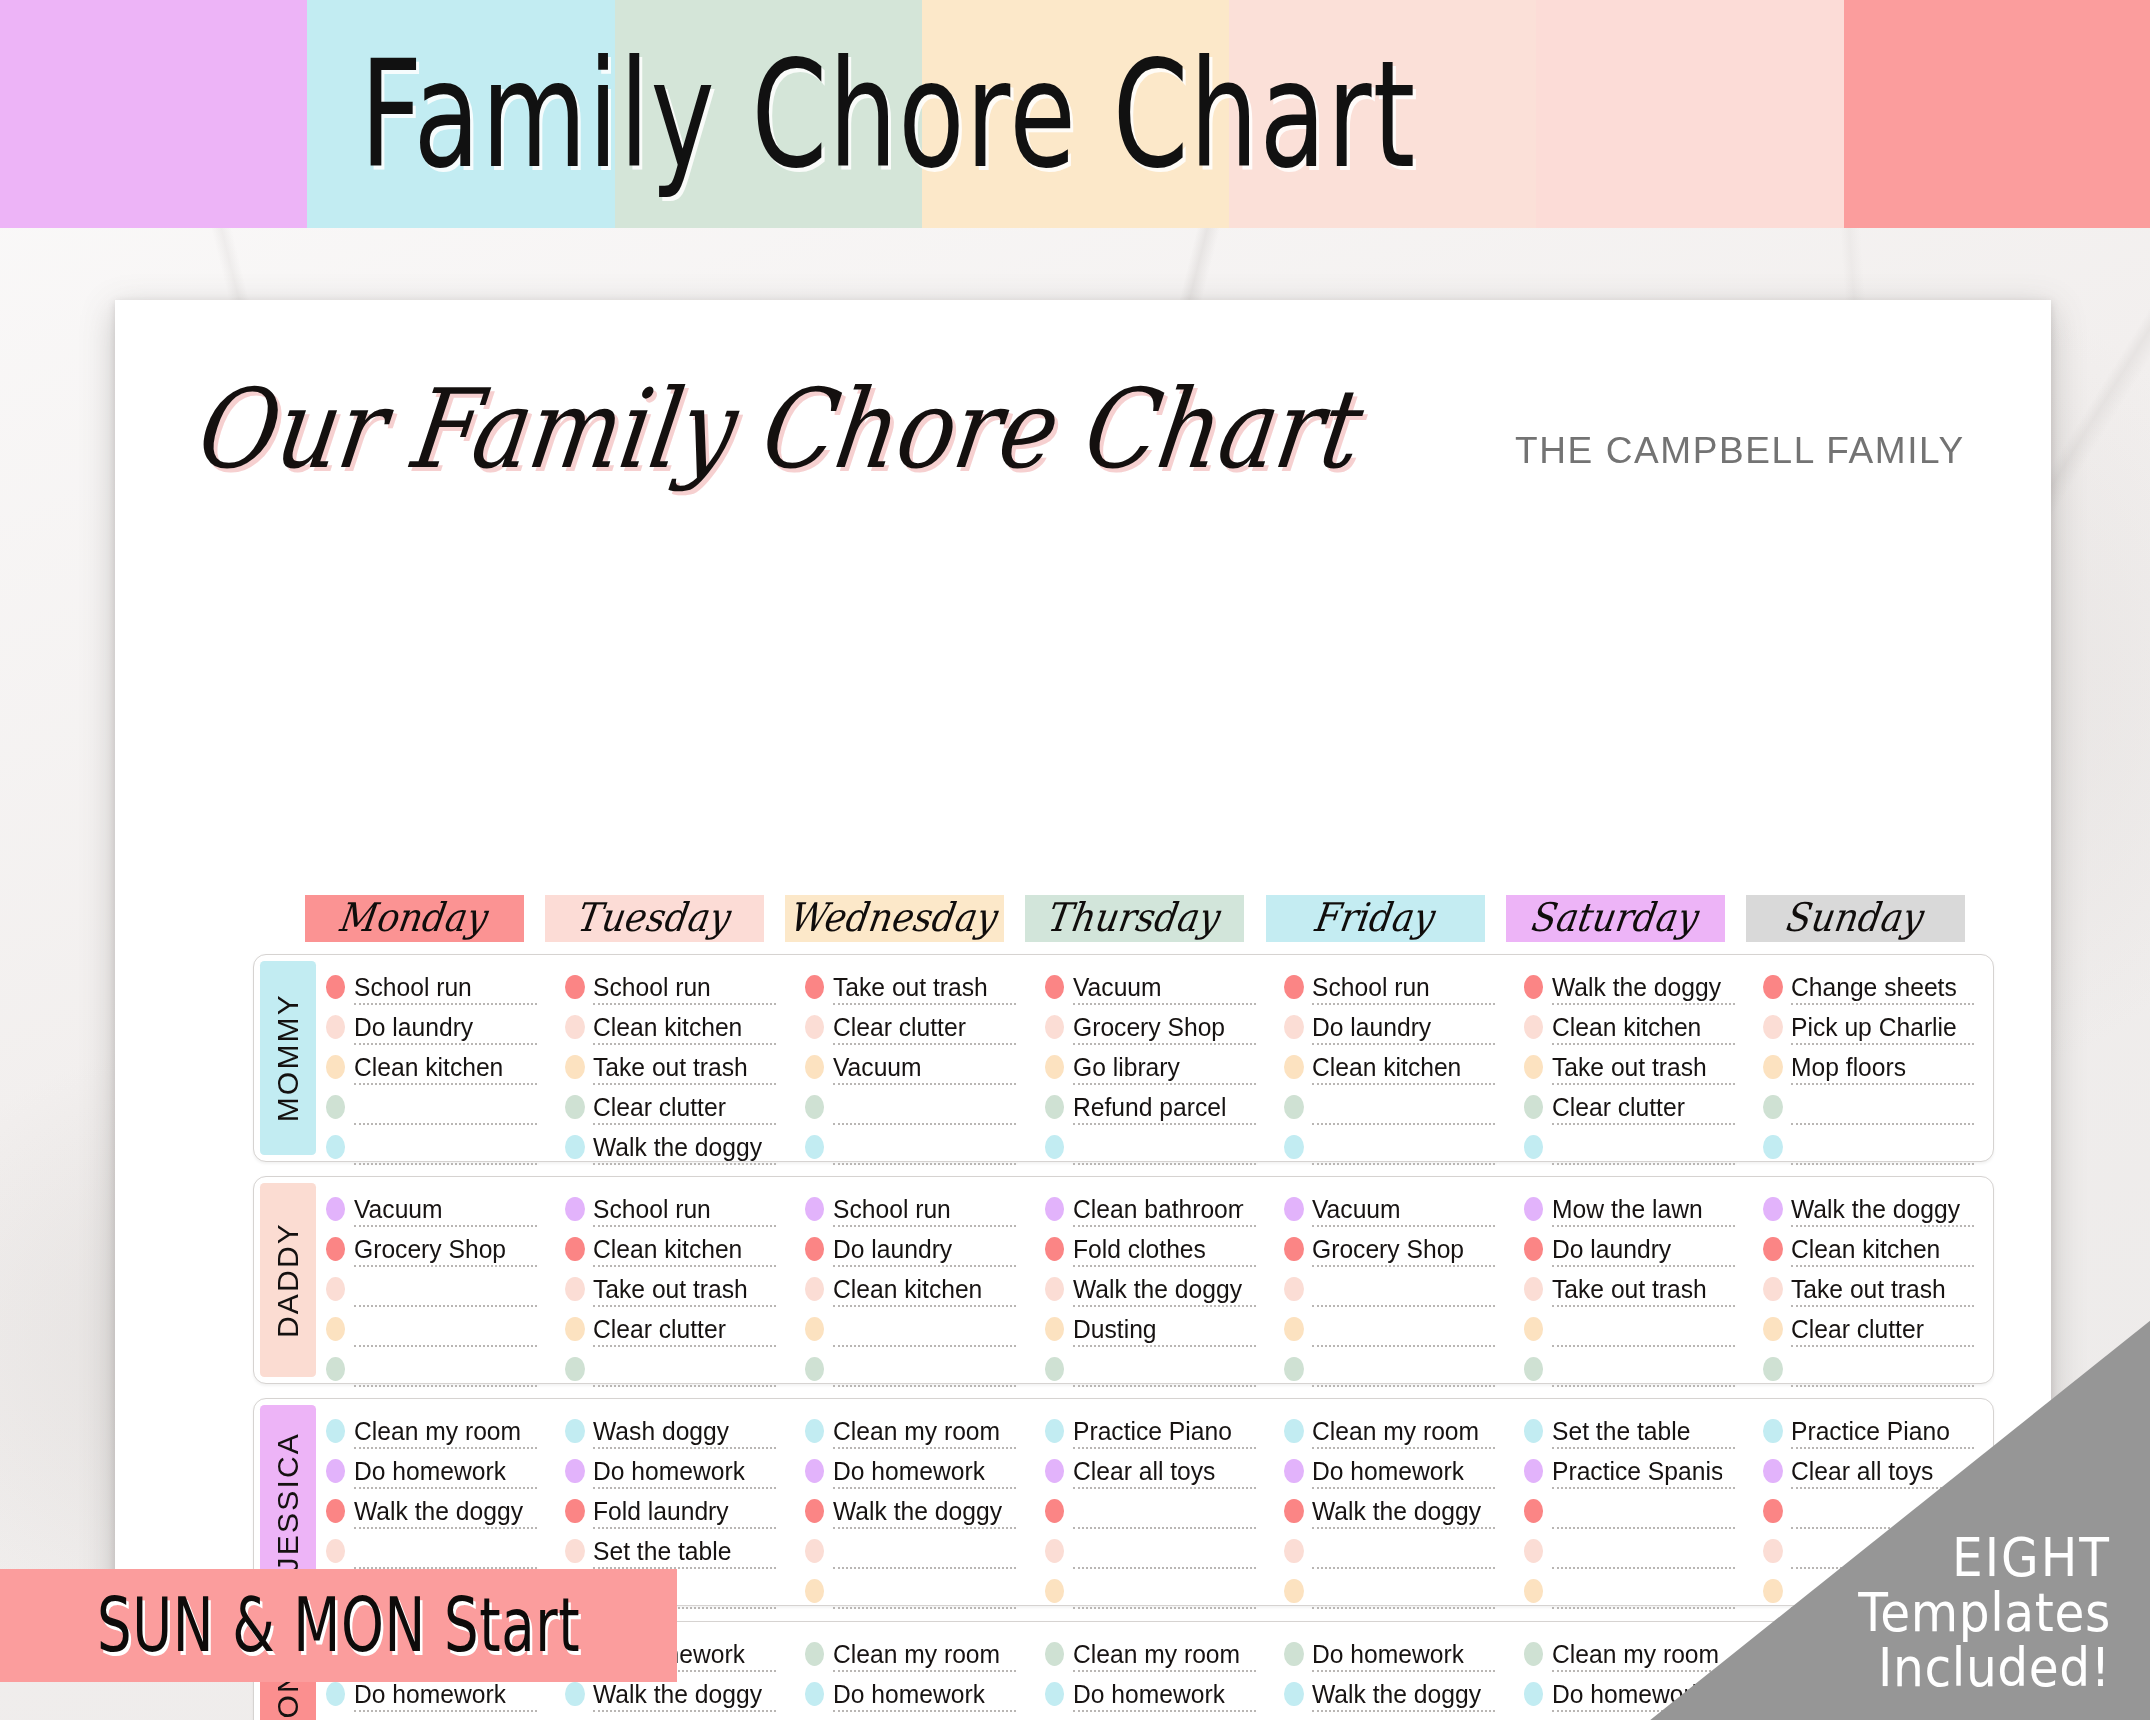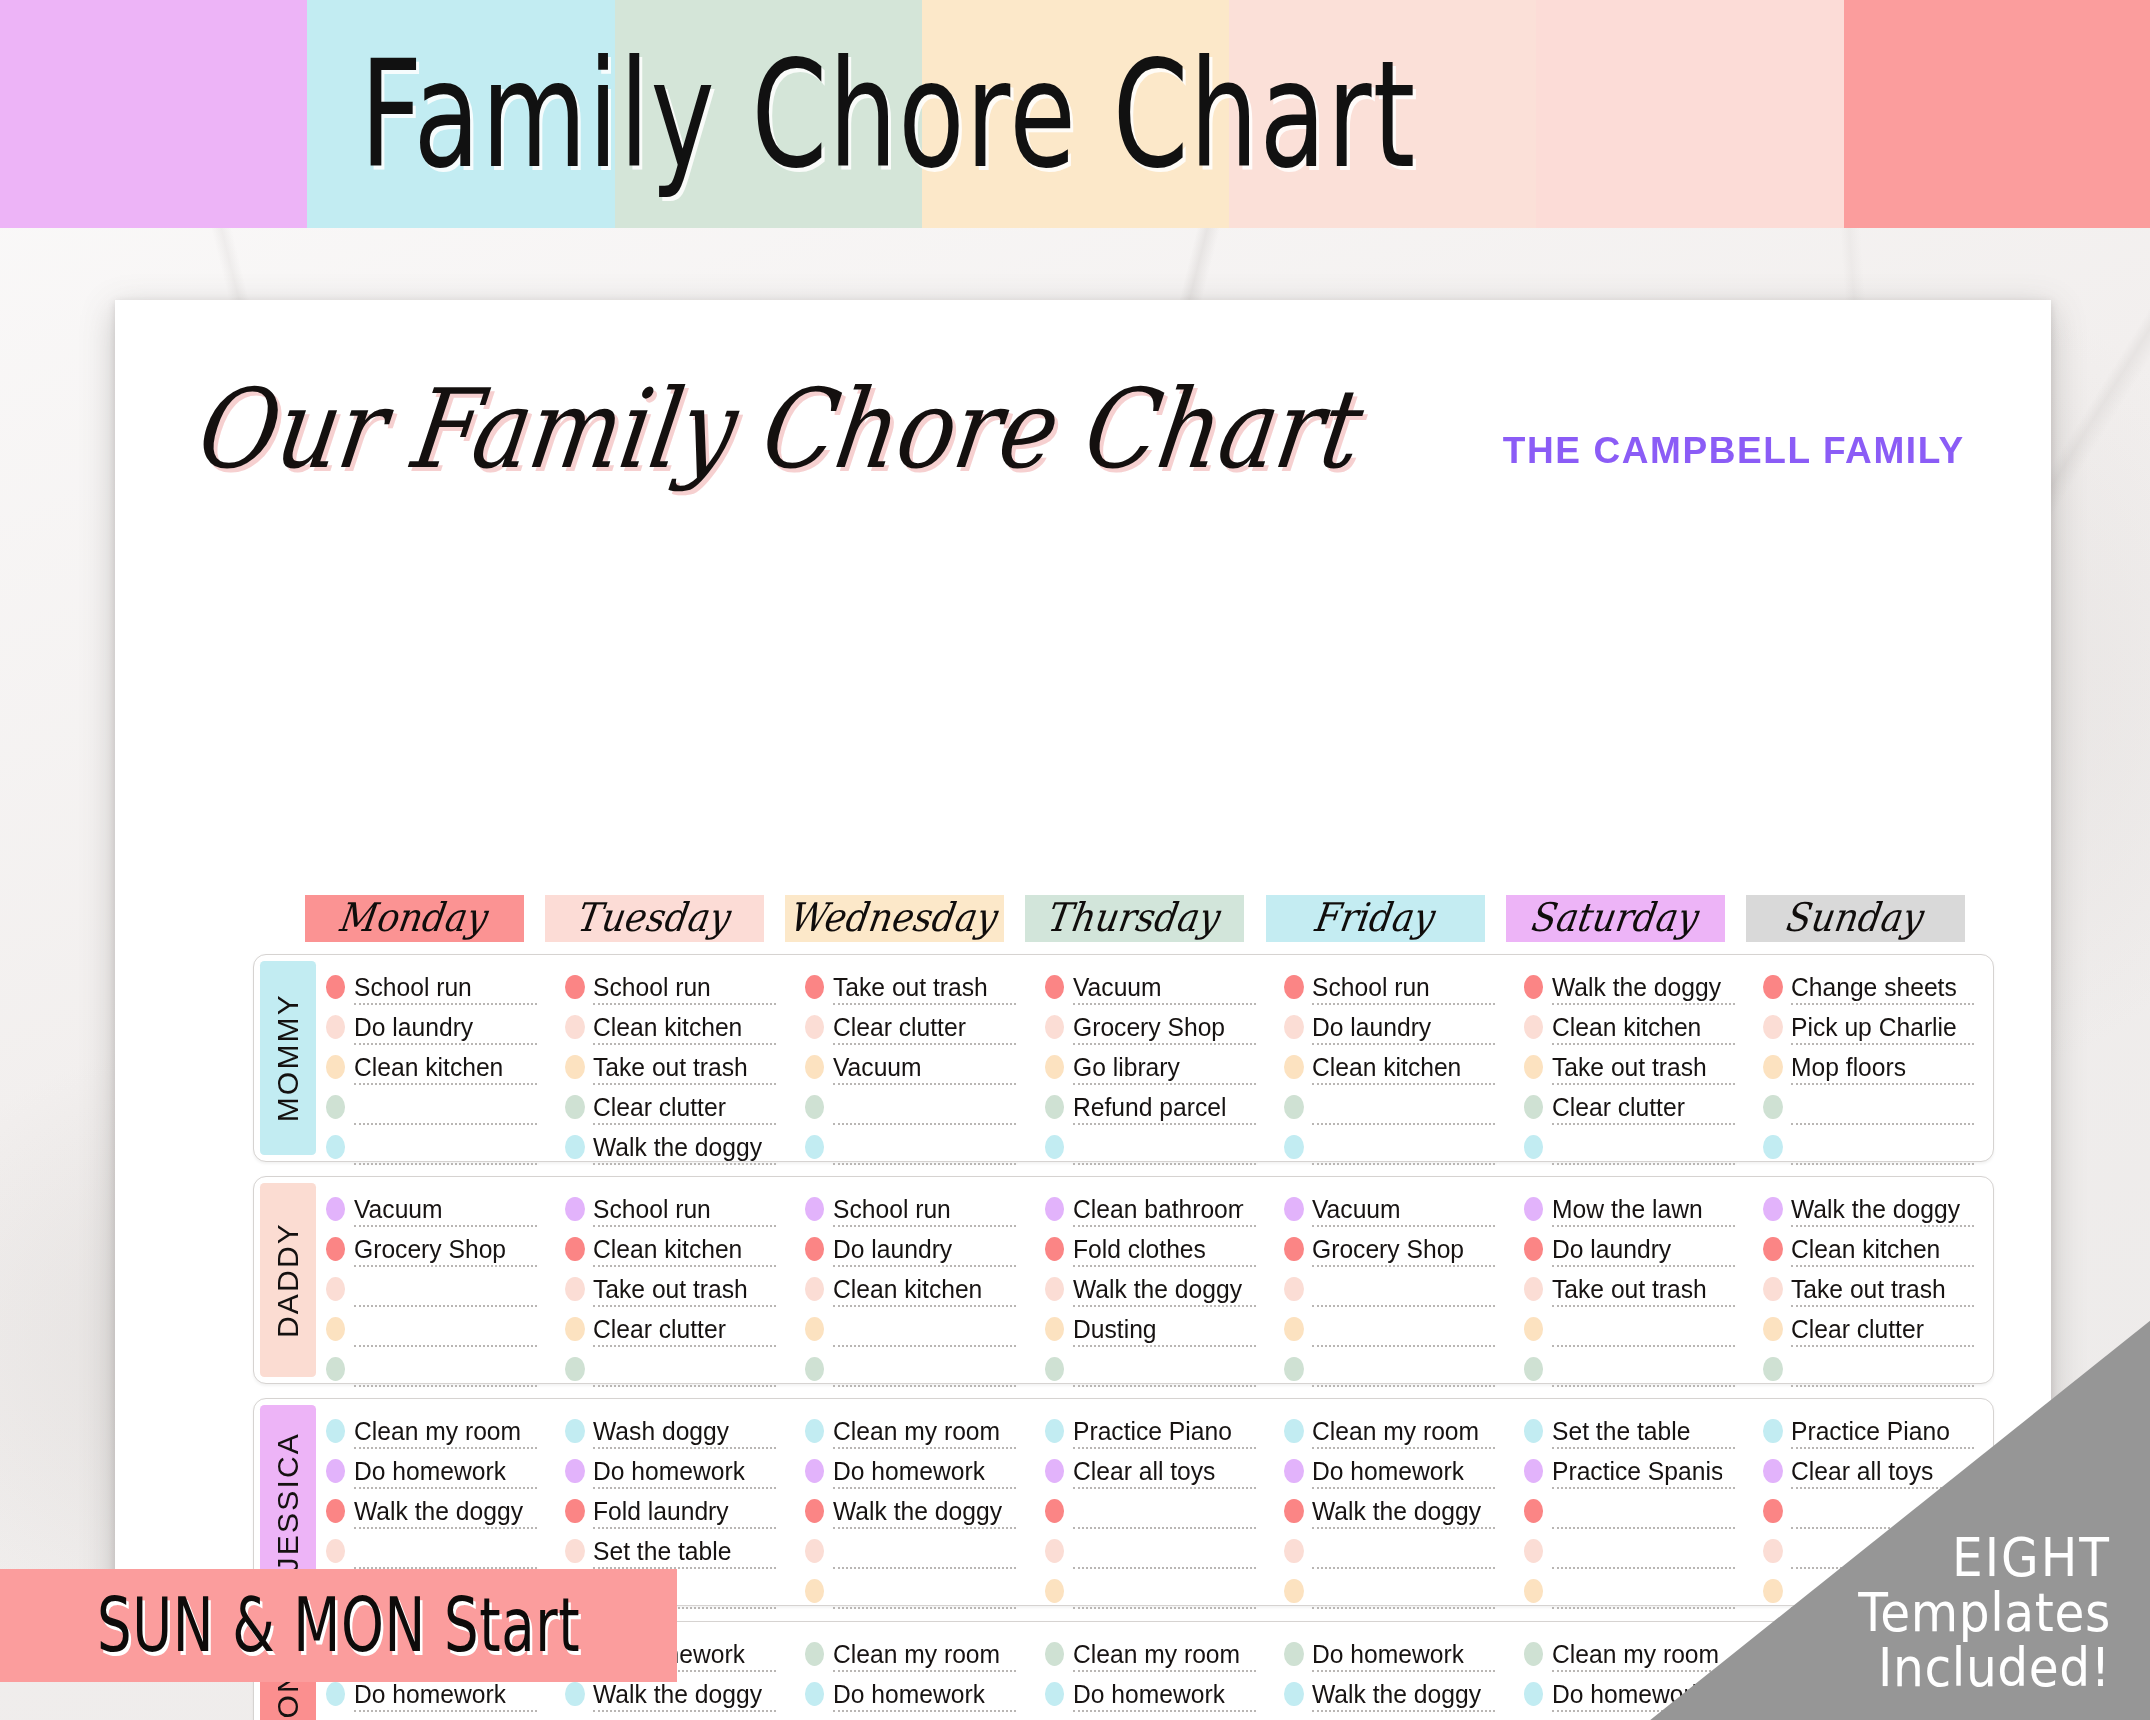--- a/index.html
+++ b/index.html
@@ -99,23 +99,23 @@
     font-weight: 400;
     color: #14100f;
     letter-spacing: -0.7px;
     transform: skewX(-9deg) scaleY(1.14);
     text-shadow: 4.3px 3.6px 0 rgba(246,205,205,0.95);
     white-space: nowrap;
   }
   #family-name {
     font-family: "Liberation Sans", sans-serif;
     font-size: 37px;
-    font-weight: 700;
+    font-weight: 400;
     letter-spacing: 1.6px;
-    color: #8b5cf6;
+    color: #737373;
     white-space: nowrap;
     padding-right: 7.2px;
     margin-top: 44px;
   }
 
   
   .grid-cols {
     position: absolute;
     left: 190px;
     width: 1681px;

